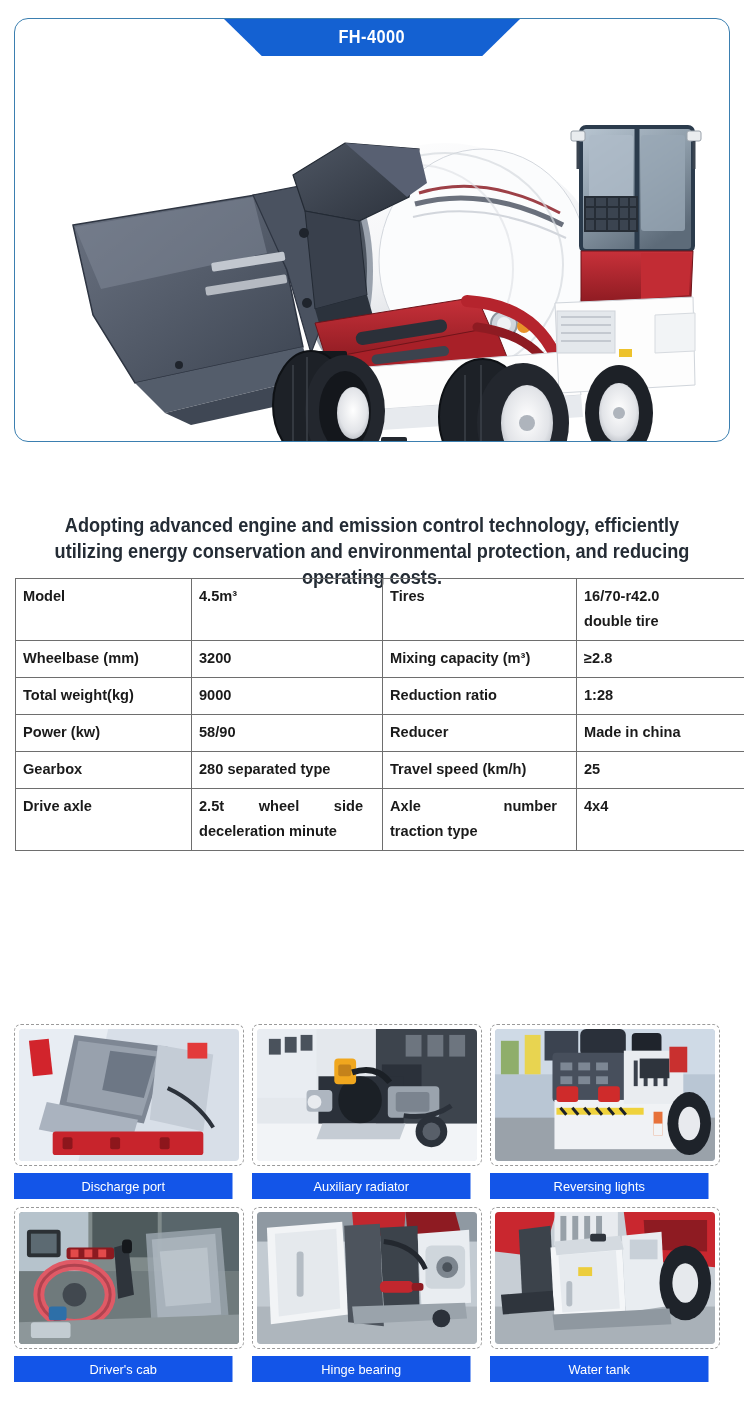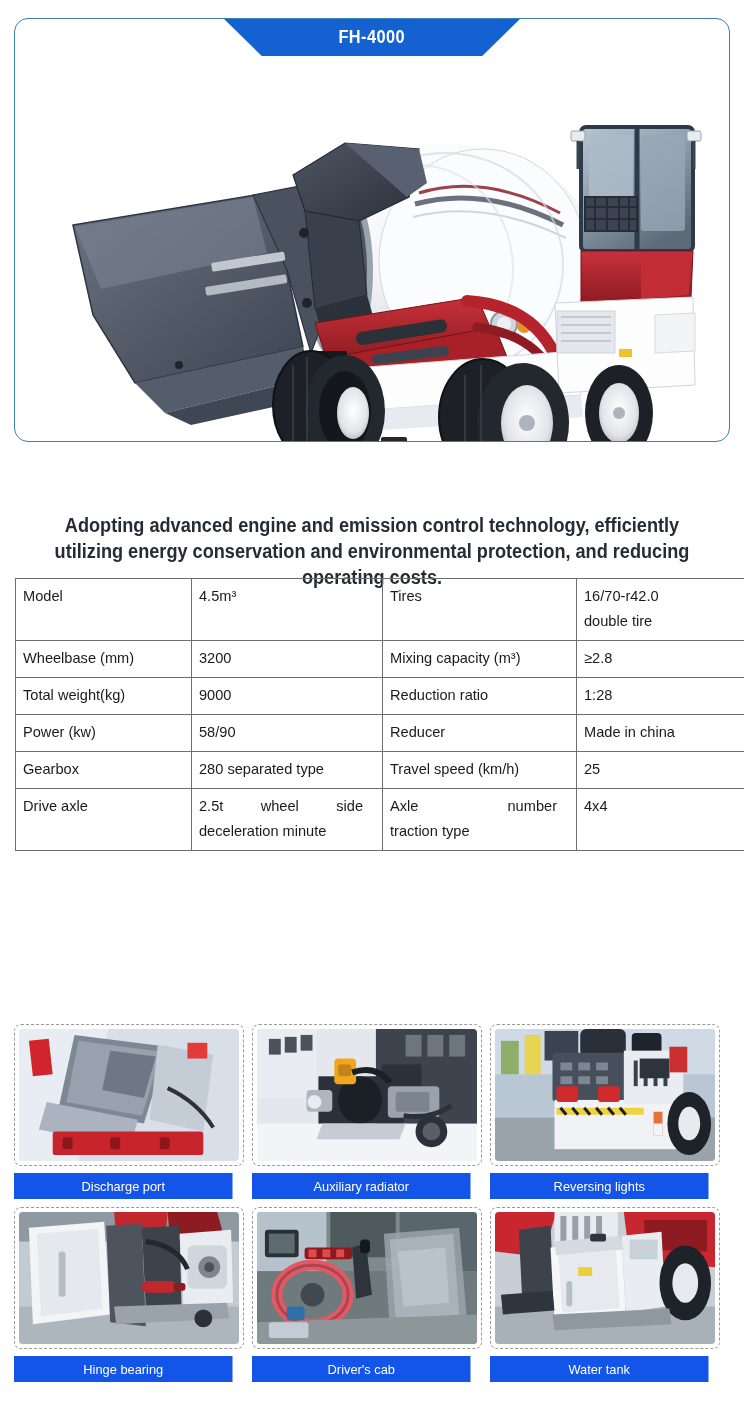--- a/index.html
+++ b/index.html
@@ -71,20 +71,21 @@
     table-layout: fixed;
     font-size: 14.6px;
     color: #1a1a1a;
   }
   .spec-table td {
     border: 1px solid #6e6e6e;
     padding: 5px 19px 6px 7px;
     vertical-align: top;
     line-height: 25px;
     word-wrap: break-word;
+    font-weight: bold;
   }
   .c1 { width: 176px; }
   .c2 { width: 191px; }
   .c3 { width: 194px; }
   .c4 { width: 170px; }
   .just { text-align: justify; text-align-last: justify; }
   .just-multi { text-align: justify; }
   .redunder {
     text-decoration: underline;
     text-decoration-style: wavy;
@@ -466,49 +467,20 @@
         </svg>
       </div>
     </div>
     <div class="thumb-caption">Reversing lights</div>
   </div>
 
   <div class="thumb-cell">
     <div class="thumb-frame">
       <div class="thumb-img">
         <svg viewBox="0 0 222 134" xmlns="http://www.w3.org/2000/svg" preserveAspectRatio="none">
-          <rect width="222" height="134" fill="#c3cbd2"></rect>
-          <rect x="0" y="0" width="222" height="30" fill="#8f99a2"></rect>
-          <path d="M96 0 L150 0 L148 24 L98 24 Z" fill="#c2272e"></path>
-          <path d="M150 0 L200 0 L206 22 L152 24 Z" fill="#8e1b22"></path>
-          <rect x="0" y="96" width="222" height="38" fill="#aeb6bd"></rect>
-          <path d="M10 16 L86 10 L92 104 L14 114 Z" fill="#f2f4f6"></path>
-          <path d="M18 22 L80 17 L84 98 L22 106 Z" fill="#e5e9ed"></path>
-          <rect x="40" y="40" width="7" height="46" rx="3" fill="#b4bcc4"></rect>
-          <path d="M88 14 L124 12 L128 116 L92 112 Z" fill="#4d545d"></path>
-          <path d="M124 16 L162 14 L164 96 L128 100 Z" fill="#3c434b"></path>
-          <path d="M162 22 L214 18 L216 92 L166 96 Z" fill="#e9edf1"></path>
-          <rect x="170" y="34" width="40" height="44" rx="6" fill="#cfd6dc"></rect>
-          <circle cx="192" cy="56" r="11" fill="#7d868f"></circle>
-          <circle cx="192" cy="56" r="5" fill="#4a525a"></circle>
-          <path d="M128 30 Q160 34 170 58" stroke="#23282f" stroke-width="5" fill="none"></path>
-          <rect x="124" y="70" width="34" height="12" rx="5" fill="#c2272e"></rect>
-          <rect x="156" y="72" width="12" height="8" rx="3" fill="#8e1b22"></rect>
-          <path d="M96 96 L210 92 L212 108 L98 114 Z" fill="#9aa3ab"></path>
-          <circle cx="186" cy="108" r="9" fill="#2b313a"></circle>
-        </svg>
-      </div>
-    </div>
-    <div class="thumb-caption">Hinge bearing</div>
-  </div>
-
-  <div class="thumb-cell">
-    <div class="thumb-frame">
-      <div class="thumb-img">
-        <svg viewBox="0 0 222 134" xmlns="http://www.w3.org/2000/svg" preserveAspectRatio="none">
           <rect width="222" height="134" fill="#7f8a8a"></rect>
           <rect x="0" y="0" width="70" height="62" fill="#b6c3cc"></rect>
           <rect x="74" y="0" width="66" height="46" fill="#4e5a5c"></rect>
           <rect x="144" y="0" width="78" height="60" fill="#59666b"></rect>
           <rect x="0" y="60" width="222" height="74" fill="#6f7a7c"></rect>
           <rect x="8" y="18" width="34" height="28" rx="3" fill="#2b3034"></rect>
           <rect x="12" y="22" width="26" height="20" fill="#5c6a72"></rect>
           <rect x="48" y="36" width="48" height="12" rx="3" fill="#8c1a20"></rect>
           <rect x="52" y="38" width="8" height="8" fill="#e24a4a"></rect>
           <rect x="66" y="38" width="8" height="8" fill="#e24a4a"></rect>
@@ -521,20 +493,49 @@
           <rect x="104" y="28" width="10" height="14" rx="4" fill="#15181c"></rect>
           <path d="M128 22 L204 16 L212 112 L134 118 Z" fill="#99a3ab" opacity="0.85"></path>
           <path d="M134 28 L198 22 L204 104 L140 110 Z" fill="#aeb8c0" opacity="0.8"></path>
           <path d="M142 40 L190 36 L194 92 L148 96 Z" fill="#c2cbd2" opacity="0.7"></path>
           <path d="M0 112 L222 104 L222 134 L0 134 Z" fill="#8d979a"></path>
           <rect x="12" y="112" width="40" height="16" rx="3" fill="#c3ccd2"></rect>
         </svg>
       </div>
     </div>
     <div class="thumb-caption">Driver's cab</div>
+  </div>
+
+  <div class="thumb-cell">
+    <div class="thumb-frame">
+      <div class="thumb-img">
+        <svg viewBox="0 0 222 134" xmlns="http://www.w3.org/2000/svg" preserveAspectRatio="none">
+          <rect width="222" height="134" fill="#c3cbd2"></rect>
+          <rect x="0" y="0" width="222" height="30" fill="#8f99a2"></rect>
+          <path d="M96 0 L150 0 L148 24 L98 24 Z" fill="#c2272e"></path>
+          <path d="M150 0 L200 0 L206 22 L152 24 Z" fill="#8e1b22"></path>
+          <rect x="0" y="96" width="222" height="38" fill="#aeb6bd"></rect>
+          <path d="M10 16 L86 10 L92 104 L14 114 Z" fill="#f2f4f6"></path>
+          <path d="M18 22 L80 17 L84 98 L22 106 Z" fill="#e5e9ed"></path>
+          <rect x="40" y="40" width="7" height="46" rx="3" fill="#b4bcc4"></rect>
+          <path d="M88 14 L124 12 L128 116 L92 112 Z" fill="#4d545d"></path>
+          <path d="M124 16 L162 14 L164 96 L128 100 Z" fill="#3c434b"></path>
+          <path d="M162 22 L214 18 L216 92 L166 96 Z" fill="#e9edf1"></path>
+          <rect x="170" y="34" width="40" height="44" rx="6" fill="#cfd6dc"></rect>
+          <circle cx="192" cy="56" r="11" fill="#7d868f"></circle>
+          <circle cx="192" cy="56" r="5" fill="#4a525a"></circle>
+          <path d="M128 30 Q160 34 170 58" stroke="#23282f" stroke-width="5" fill="none"></path>
+          <rect x="124" y="70" width="34" height="12" rx="5" fill="#c2272e"></rect>
+          <rect x="156" y="72" width="12" height="8" rx="3" fill="#8e1b22"></rect>
+          <path d="M96 96 L210 92 L212 108 L98 114 Z" fill="#9aa3ab"></path>
+          <circle cx="186" cy="108" r="9" fill="#2b313a"></circle>
+        </svg>
+      </div>
+    </div>
+    <div class="thumb-caption">Hinge bearing</div>
   </div>
 
   <div class="thumb-cell">
     <div class="thumb-frame">
       <div class="thumb-img">
         <svg viewBox="0 0 222 134" xmlns="http://www.w3.org/2000/svg" preserveAspectRatio="none">
           <rect width="222" height="134" fill="#c7ced5"></rect>
           <rect x="0" y="96" width="222" height="38" fill="#a9b1b8"></rect>
           <path d="M0 0 L62 0 L48 46 L0 40 Z" fill="#c9272f"></path>
           <path d="M130 0 L222 0 L222 56 L136 48 Z" fill="#c9272f"></path>

